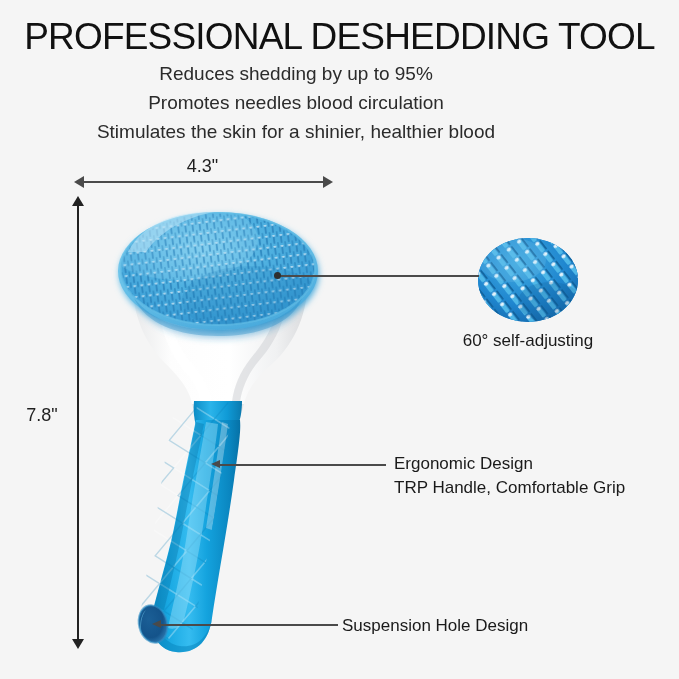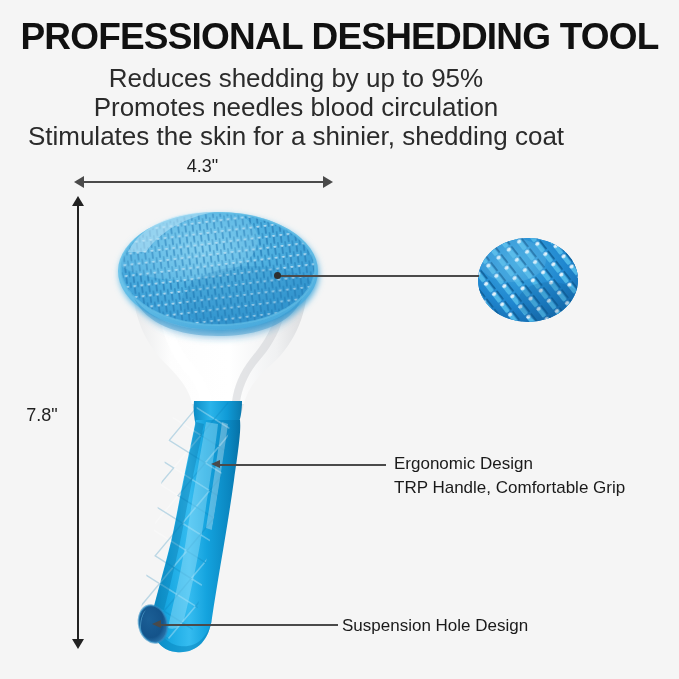--- a/index.html
+++ b/index.html
@@ -18,31 +18,31 @@
   }
 
   
   #title {
     position: absolute;
     left: 0;
     top: 16px;
     width: 679px;
     text-align: center;
     font-size: 37px;
-    font-weight: bold;
+    font-weight: normal;
     letter-spacing: -0.8px;
     color: #111111;
     white-space: nowrap;
   }
   .subline {
     position: absolute;
     left: 0;
     width: 592px;
     text-align: center;
-    font-size: 26px;
+    font-size: 19px;
     font-weight: 400;
     color: #2b2b2b;
     white-space: nowrap;
   }
   #sub1 { top: 63px; }
   #sub2 { top: 92px; }
   #sub3 { top: 121px; }
 
   
   #dim-h-line {
@@ -179,21 +179,21 @@
   .callout-line { display: block; }
 </style>
 </head>
 <body>
 
 <div id="page">
 
   <div id="title">PROFESSIONAL DESHEDDING TOOL</div>
   <div class="subline" id="sub1">Reduces shedding by up to 95%</div>
   <div class="subline" id="sub2">Promotes needles blood circulation</div>
-  <div class="subline" id="sub3">Stimulates the skin for a shinier, shedding coat</div>
+  <div class="subline" id="sub3">Stimulates the skin for a shinier, healthier blood</div>
 
   <div id="dim-h-label">4.3"</div>
   <div id="dim-h-line"></div>
   <div class="arrowhead" id="dim-h-left"></div>
   <div class="arrowhead" id="dim-h-right"></div>
 
   <div id="dim-v-label">7.8"</div>
   <div id="dim-v-line"></div>
   <div class="arrowhead" id="dim-v-top"></div>
   <div class="arrowhead" id="dim-v-bottom"></div>
@@ -386,20 +386,21 @@
   <div class="leader" id="leader-needles"></div>
   <div class="leader-dot" id="leader-needles-dot"></div>
 
   <div class="leader" id="leader-handle"></div>
   <div class="leader-arrow" id="leader-handle-arrow"></div>
 
   <div class="leader" id="leader-hole"></div>
   <div class="leader-arrow" id="leader-hole-arrow"></div>
 
   <div class="callout" id="callout-needles">
+    <span class="callout-line">60° self-adjusting</span>
   </div>
 
   <div class="callout" id="callout-handle">
     <span class="callout-line">Ergonomic Design</span>
     <span class="callout-line">TRP Handle, Comfortable Grip</span>
   </div>
 
   <div class="callout" id="callout-hole">
     <span class="callout-line">Suspension Hole Design</span>
   </div>

